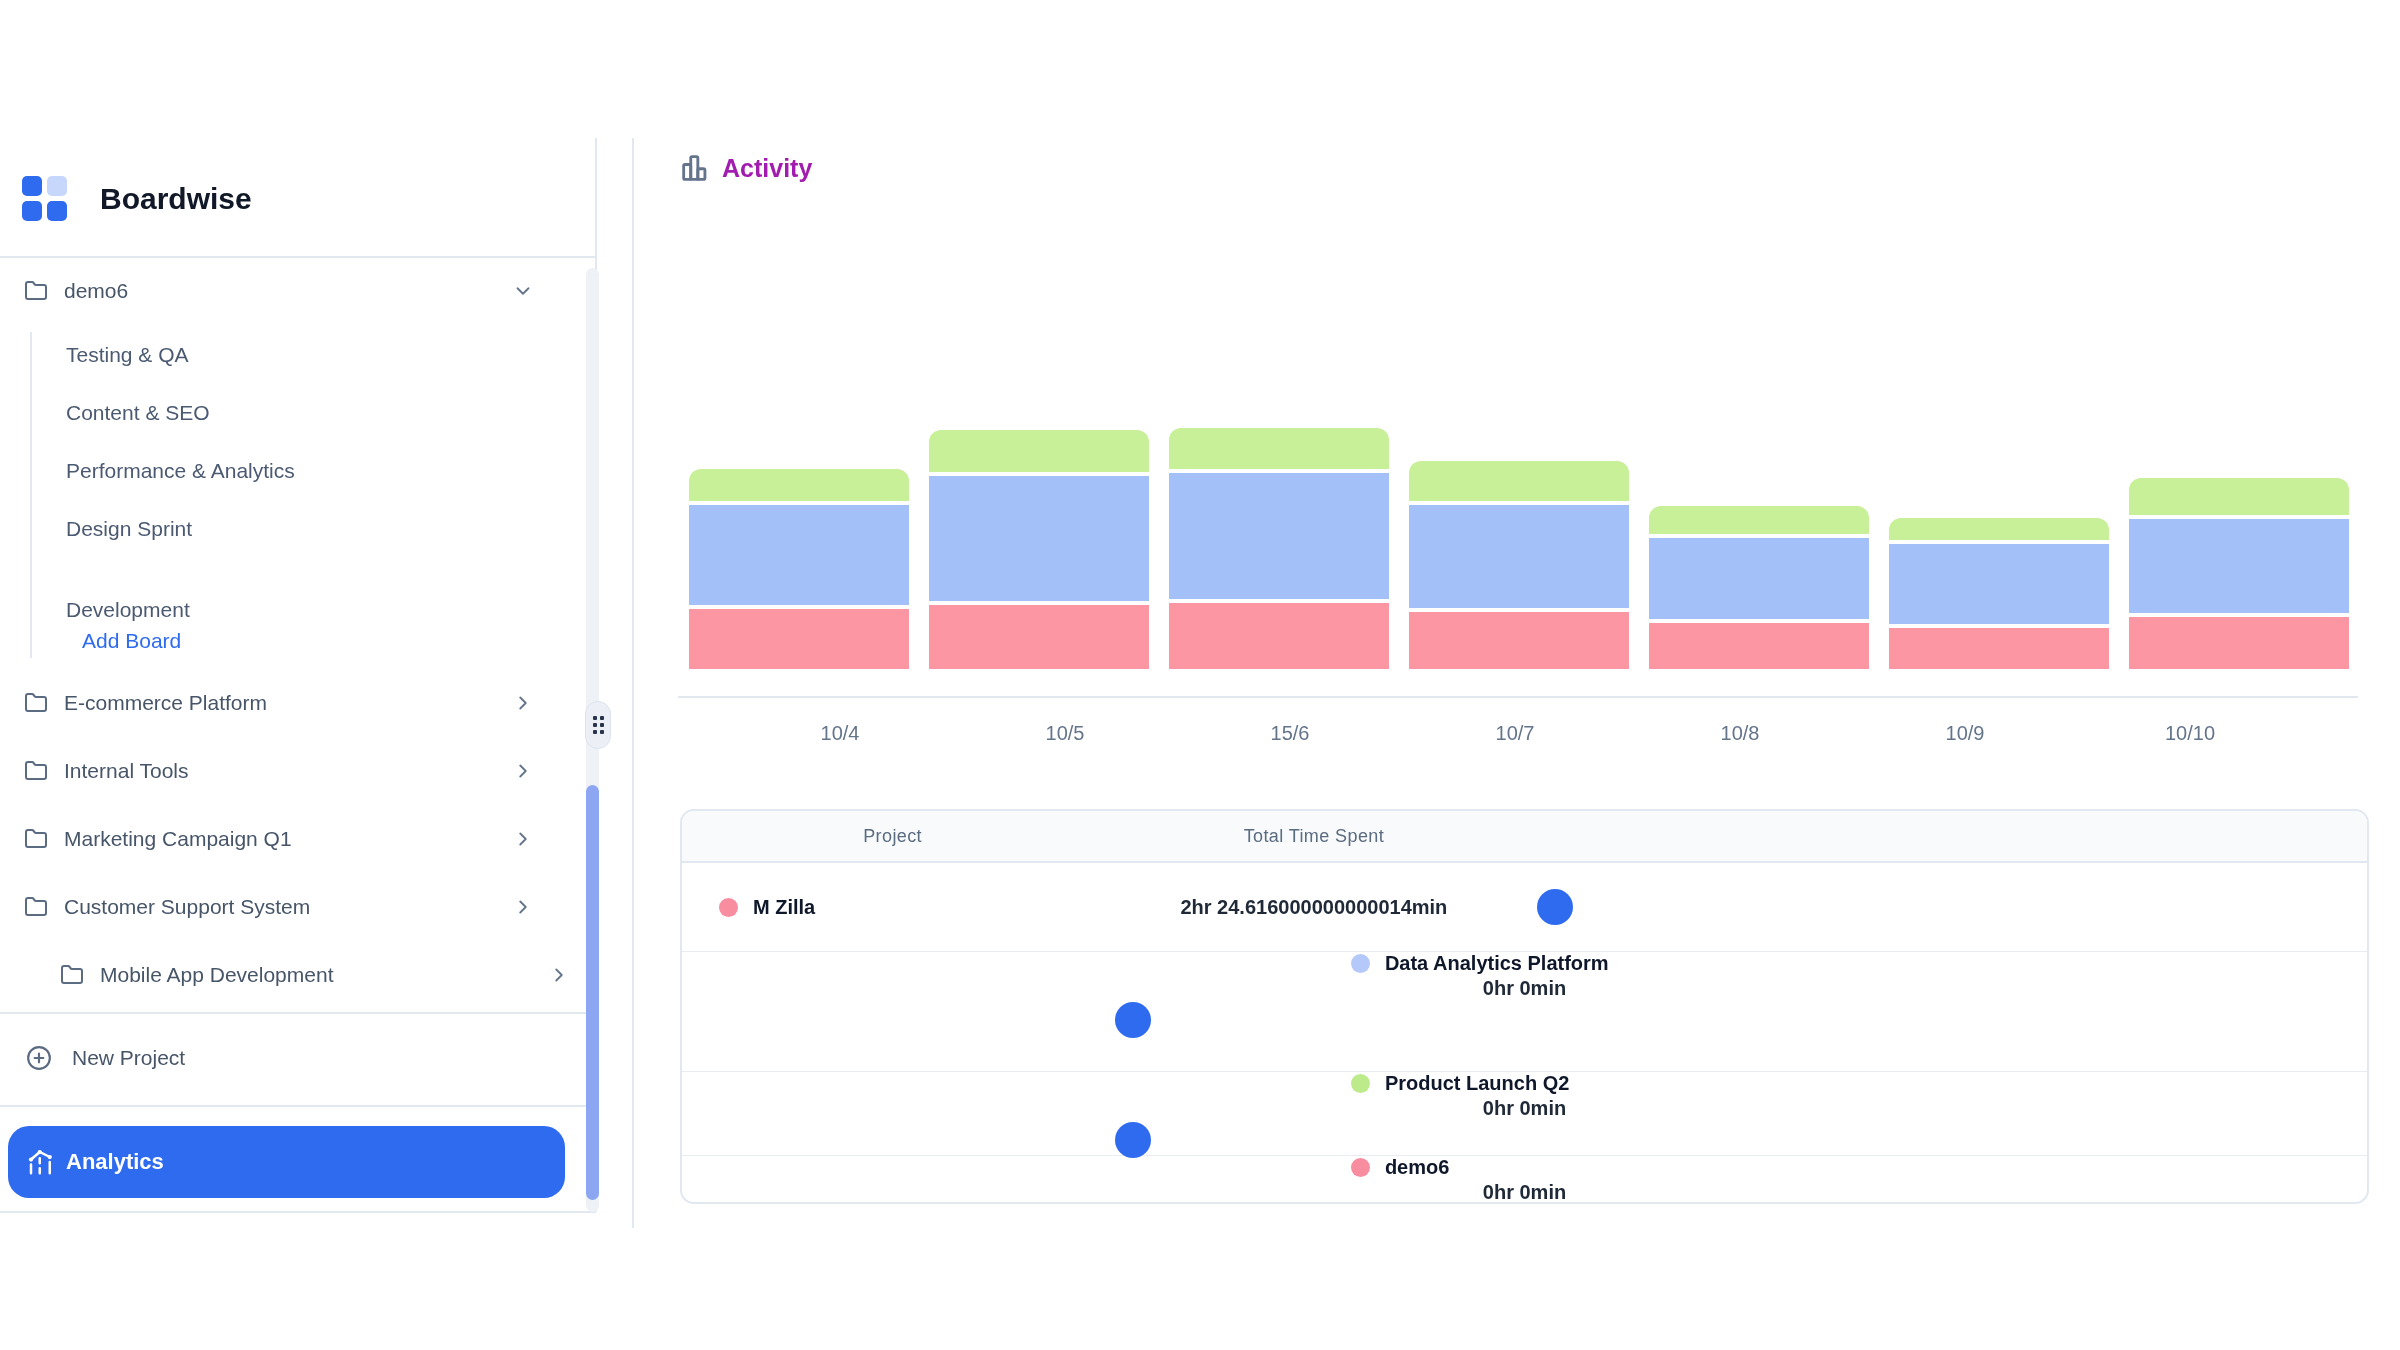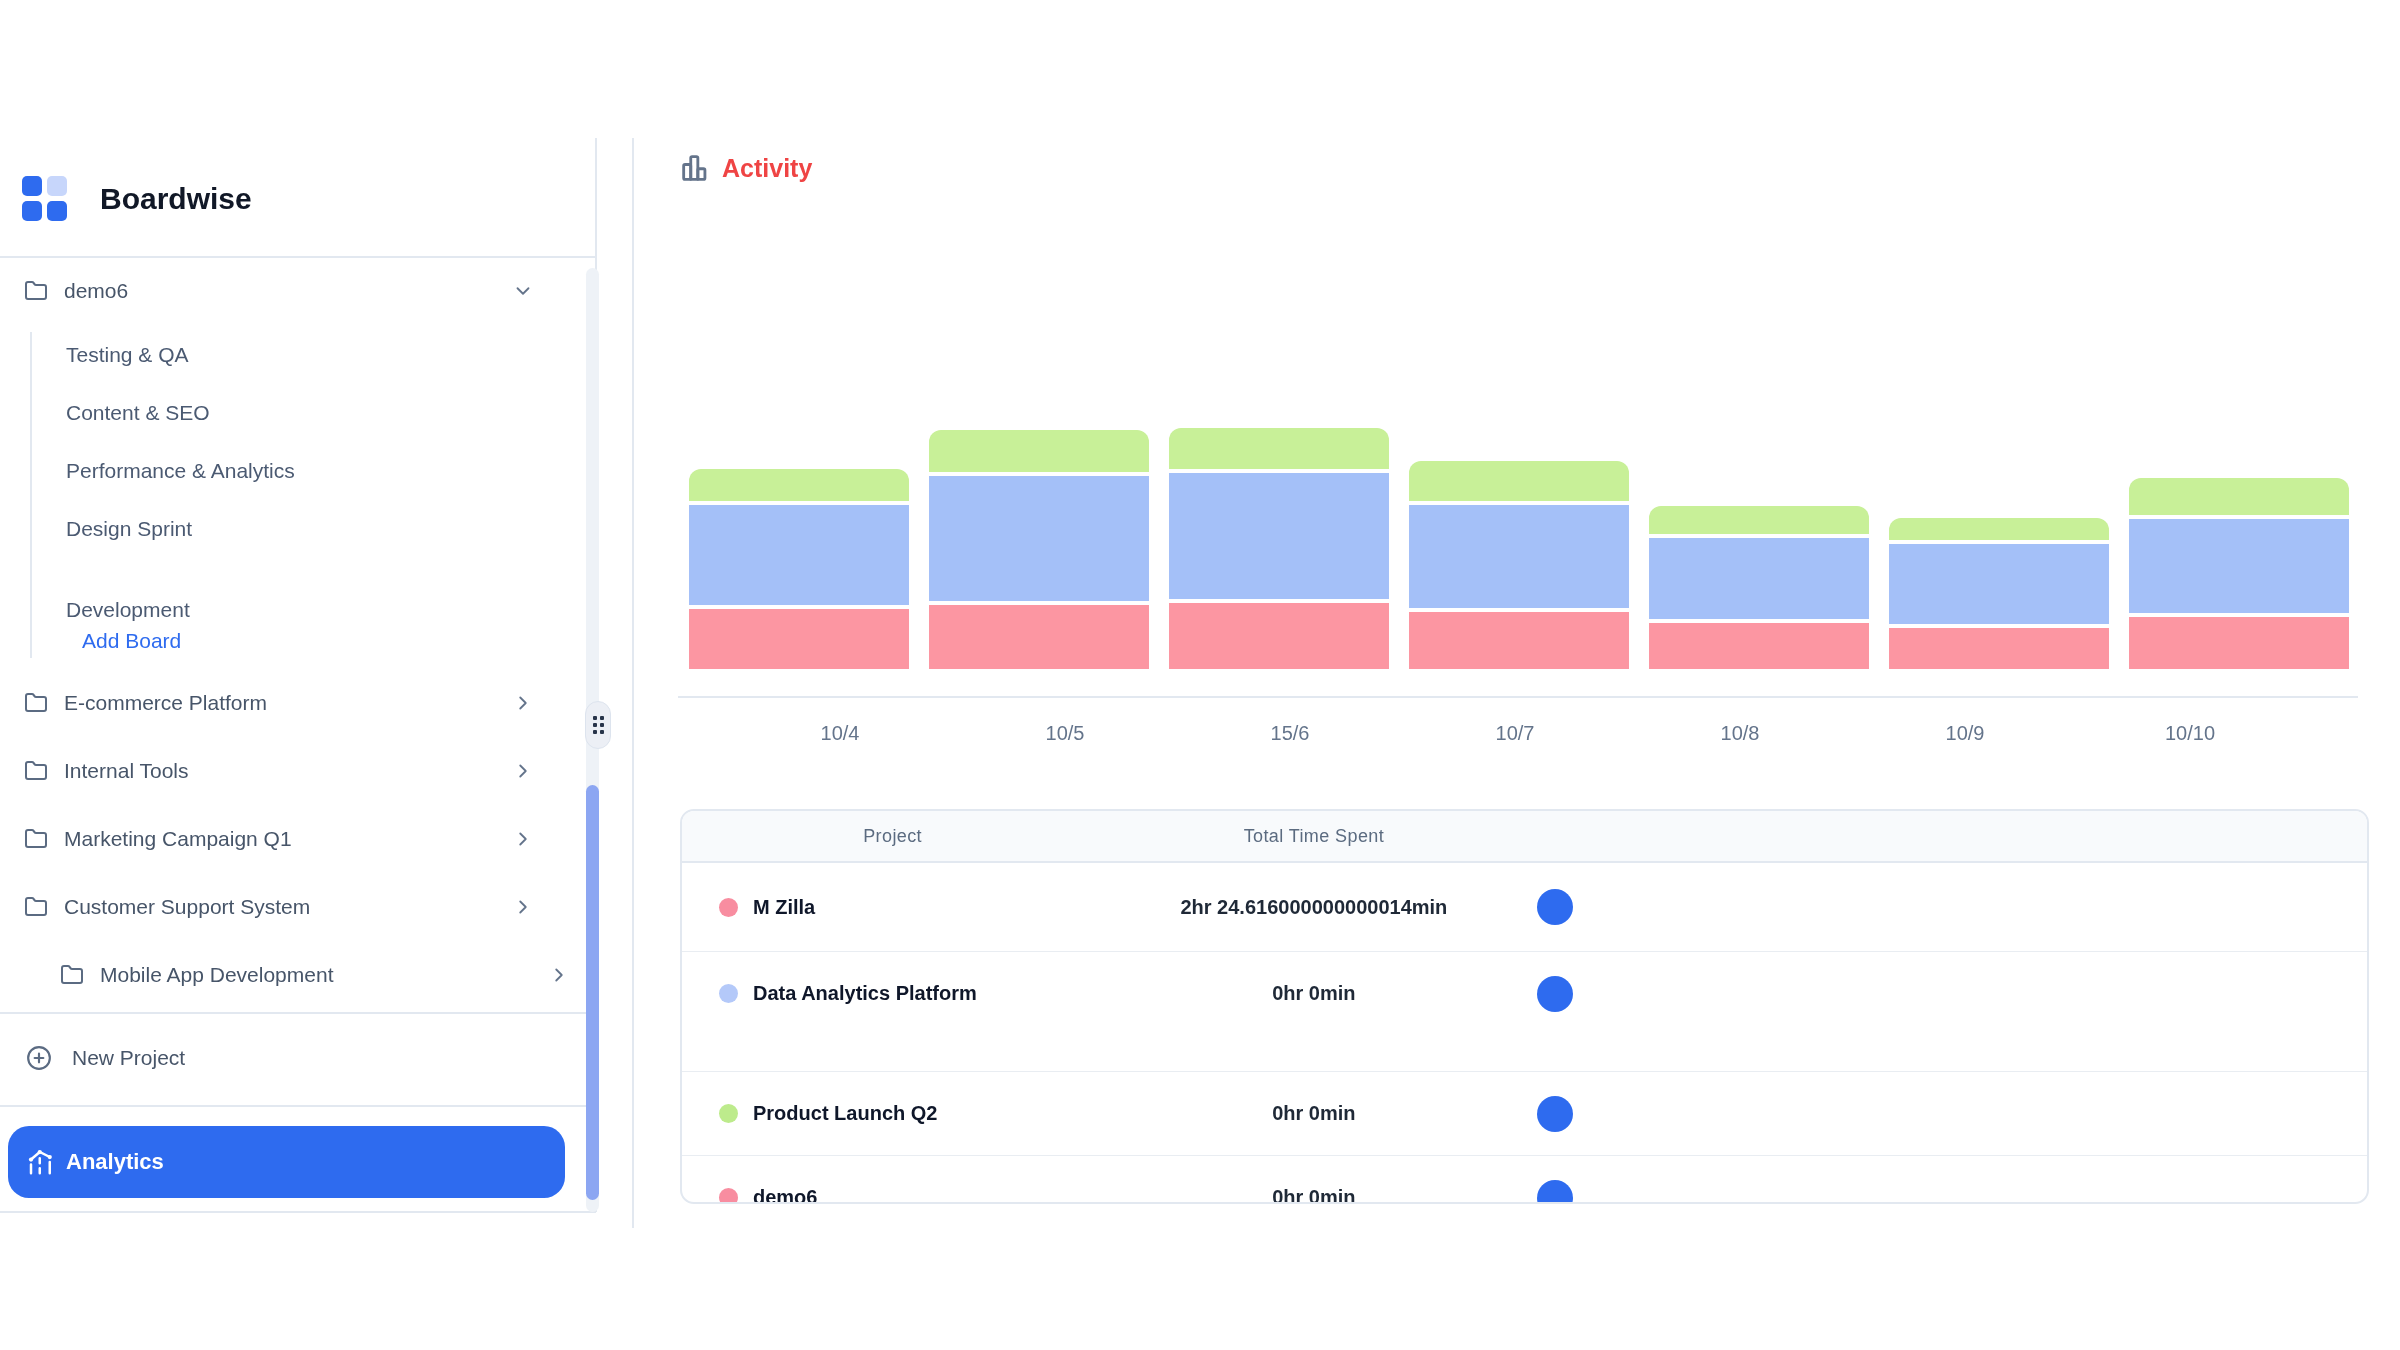--- a/index.html
+++ b/index.html
@@ -39,40 +39,40 @@
   .scroll-thumb{left:586px;top:785px;width:13px;height:415px;border-radius:7px;}
   .drag-pill{left:585px;top:701px;width:26px;height:48px;border-radius:13px;
     background:#eceff5;border:1.5px solid #dde4ee;box-sizing:border-box;
     display:flex;align-items:center;justify-content:center;cursor:col-resize;}
   .drag-dots{display:grid;grid-template-columns:4px 4px;grid-template-rows:4px 4px 4px;gap:3px;}
   .drag-dots i{background:#273449;border-radius:1px;}
 
   
   .activity-icon{left:678px;top:151px;width:34px;height:34px;}
   .activity-title{left:722px;top:151px;height:34px;line-height:34px;
-    font-size:25px;font-weight:600;color:#ef4444;}
+    font-size:25px;font-weight:600;color:#a21caf;}
 
   
   #chart{position:absolute;inset:0;pointer-events:none;}
   .bar{position:absolute;display:flex;flex-direction:column;}
   .seg{width:100%;}
   .seg-top{border-radius:12px 12px 0 0;}
   .axis-line{left:678px;top:696px;width:1680px;}
   .axis-label{position:absolute;transform:translateX(-50%);
     font-size:20px;font-weight:500;color:#64748b;}
 
   
   .ttable{left:680px;top:809px;width:1689px;height:395px;background:#ffffff;
     border:2px solid #e2e8f0;border-radius:14px;box-sizing:border-box;overflow:hidden;}
   .thead{display:flex;height:52px;background:#f8fafc;border-bottom:2px solid #e2e8f0;
     box-sizing:border-box;align-items:center;}
   .th{font-size:18px;font-weight:500;color:#5b6b80;letter-spacing:0.4px;text-align:center;}
   .col1{width:25%;}.col2{width:25%;}.col3{width:50%;}
   .trow{display:flex;align-items:center;box-sizing:border-box;}
-  .trow + .trow{border-top:1.5px solid #e9edf2;}
+  .trow + .trow{border-top:1.5px solid #e9edf2;flex-direction:column;}
   .proj-cell{display:flex;align-items:center;padding-left:37px;box-sizing:border-box;}
   .dot{width:19px;height:19px;border-radius:50%;flex:0 0 auto;}
   .proj-name{margin-left:15px;font-size:20px;font-weight:600;color:#0f172a;}
   .time-cell{text-align:center;font-size:20px;font-weight:600;color:#1f2937;line-height:1.35;}
   .time-inner{max-width:270px;margin:0 auto;}
   .assigned-cell{display:flex;align-items:center;}
   .avatar{width:36px;height:36px;border-radius:50%;margin-left:12px;cursor:pointer;}
 </style>
 </head>
 <body>

